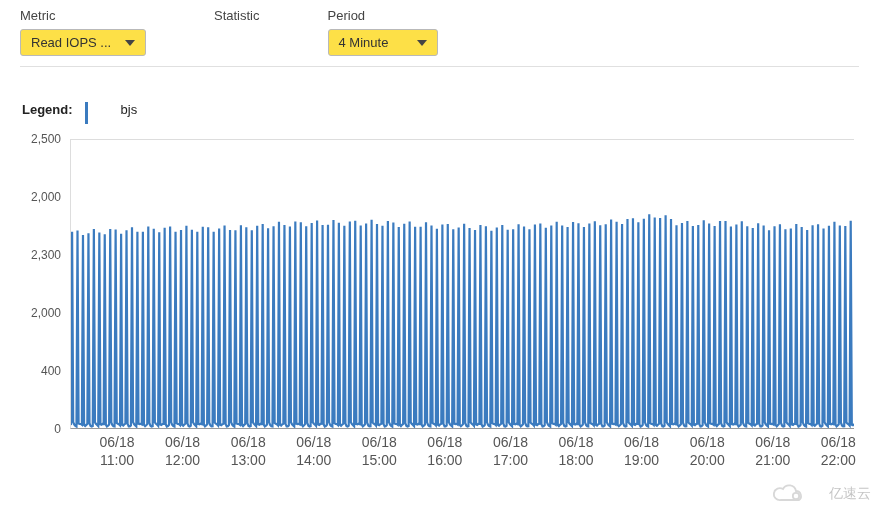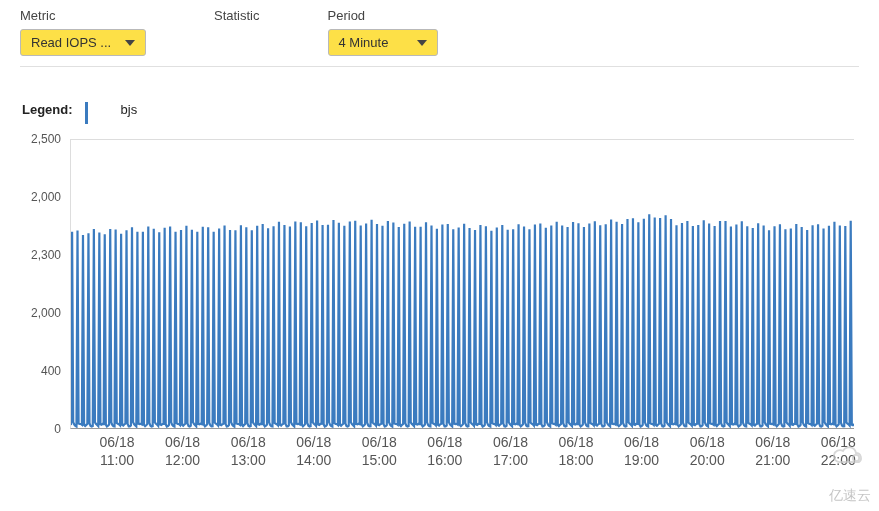--- a/index.html
+++ b/index.html
@@ -97,21 +97,20 @@
 }
 .watermark {
   position: absolute;
   right: 8px; bottom: 6px;
   display: flex;
   align-items: center;
   gap: 20px;
   color: #bbb;
   font-size: 14px;
   opacity: .85;
-  flex-direction: column;
 }
 .watermark svg { opacity: .85; }
 </style>
 </head>
 <body>
 
 <div class="controls">
   <div class="control-group">
     <span class="control-label">Metric</span>
     <div class="select" style="min-width:126px">

